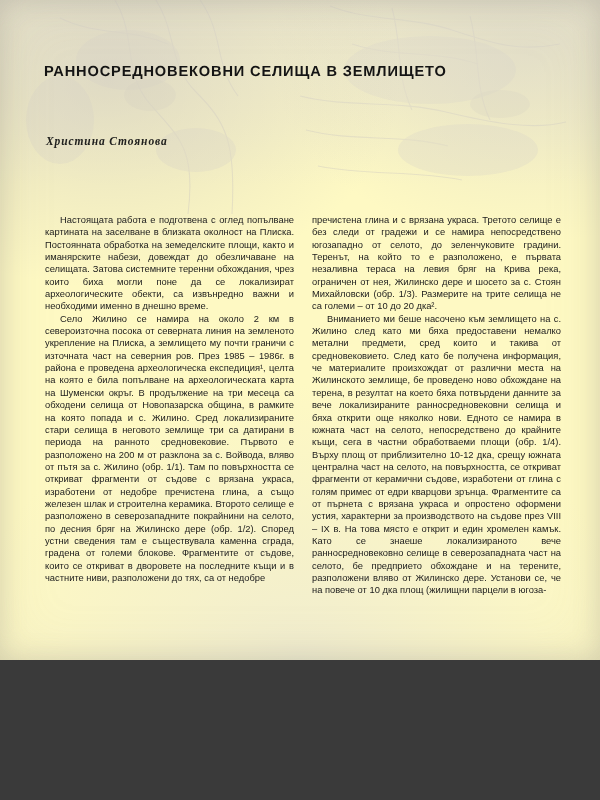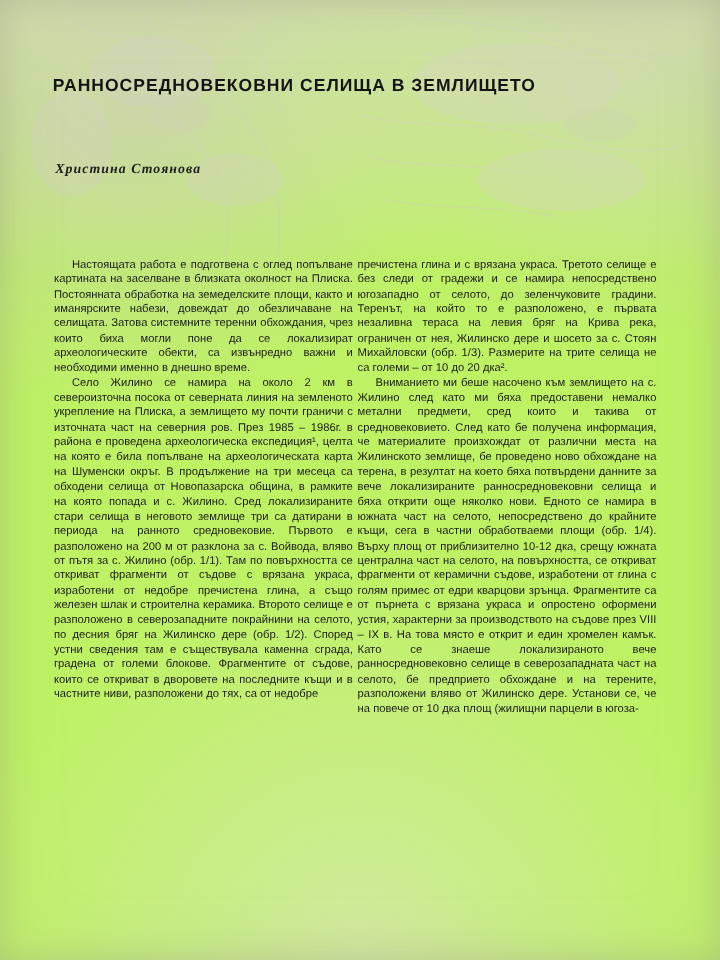--- a/index.html
+++ b/index.html
@@ -4,23 +4,23 @@
 <title>Scanned journal page</title>
 <style>
   html, body {
     margin: 0;
     padding: 0;
     background: #3a3a3a;
   }
   #page {
     position: relative;
     width: 600px;
-    height: 800px;
+    height: 660px;
     margin: 0 auto;
-    background: #bef264;
+    background: #fef9c3;
     overflow: hidden;
     font-family: "Liberation Sans", sans-serif;
     color: #1d1d1d;
     box-sizing: border-box;
   }
 
   
   .ghost-art {
     position: absolute;
     left: 0;
@@ -87,21 +87,21 @@
     color: #20201e;
   }
 
   
   .columns {
     position: absolute;
     left: 1px;
     top: 214px;
     width: 516px;
     display: flex;
-    gap: 4px;
+    gap: 18px;
   }
   .col {
     width: 249px;
   }
   .col p {
     margin: 0;
     font-family: "Liberation Sans", sans-serif;
     font-size: 9.35px;
     line-height: 12.35px;
     text-align: justify;

